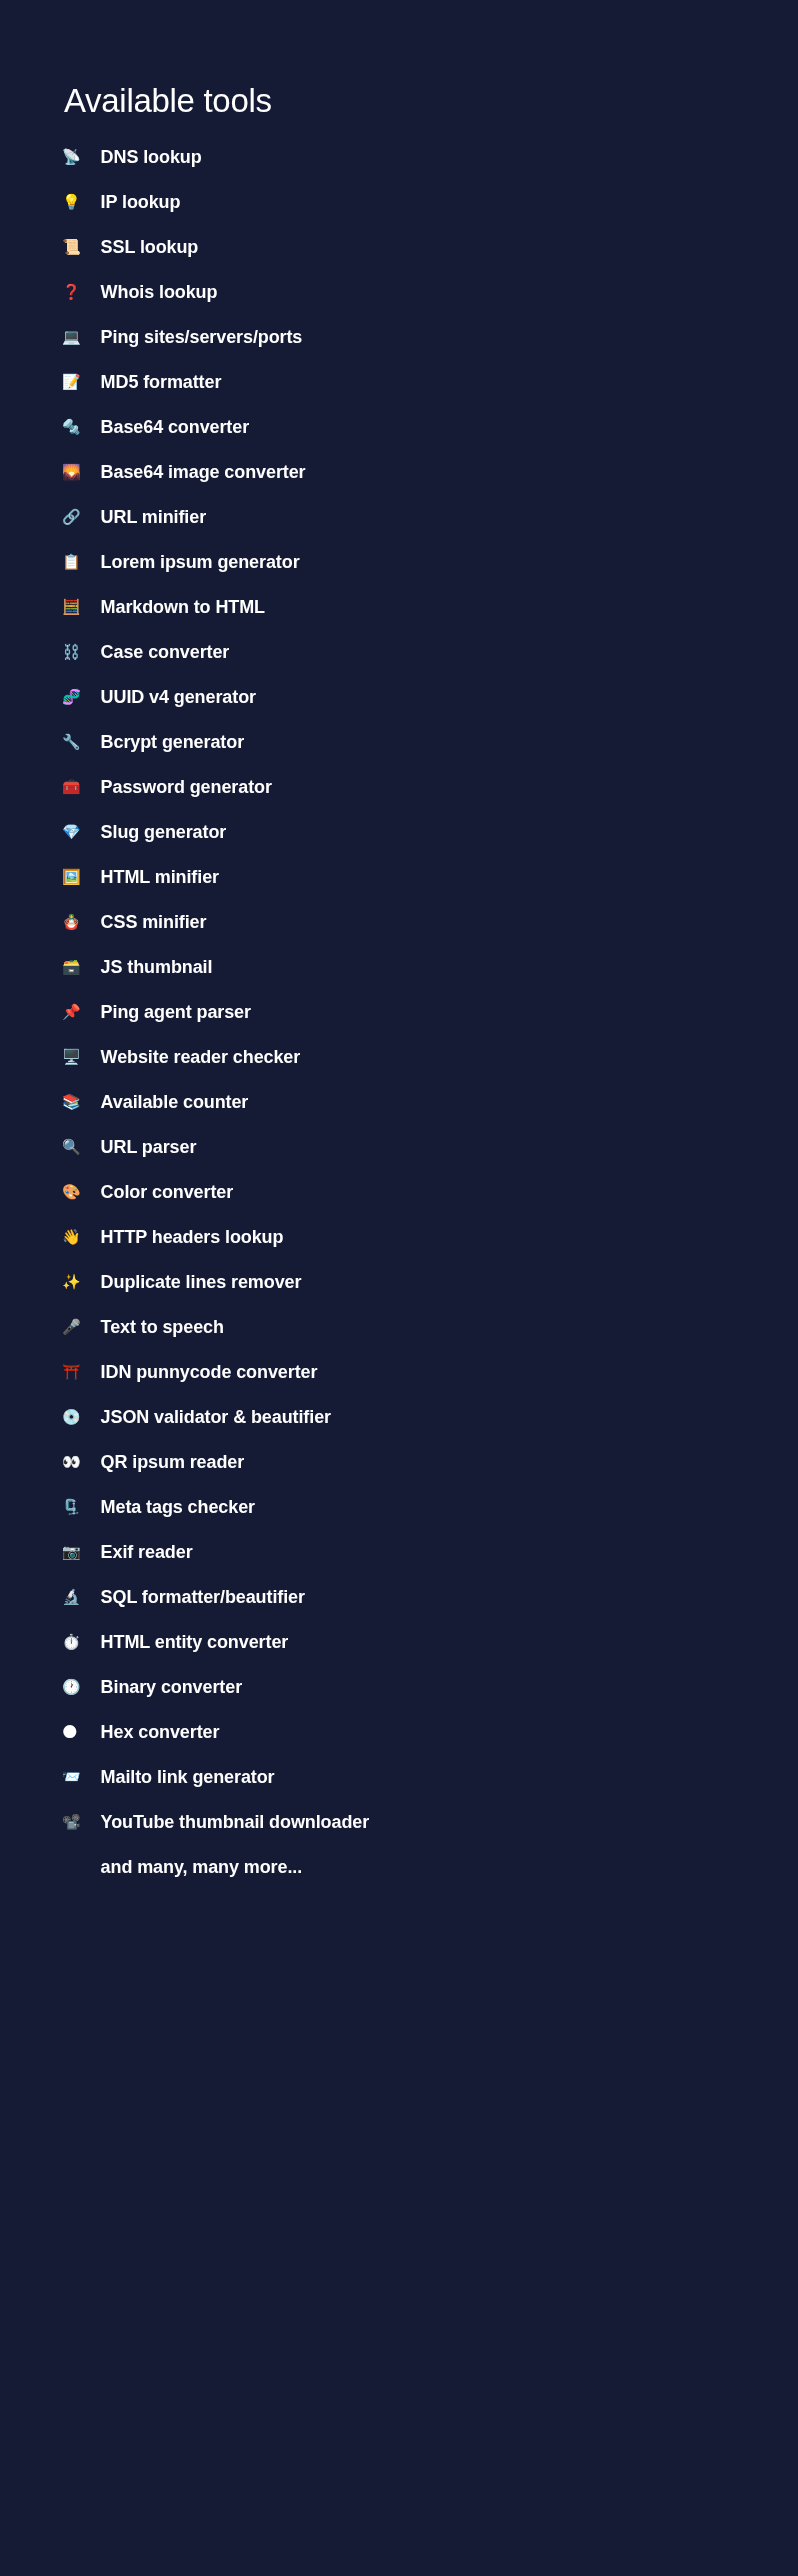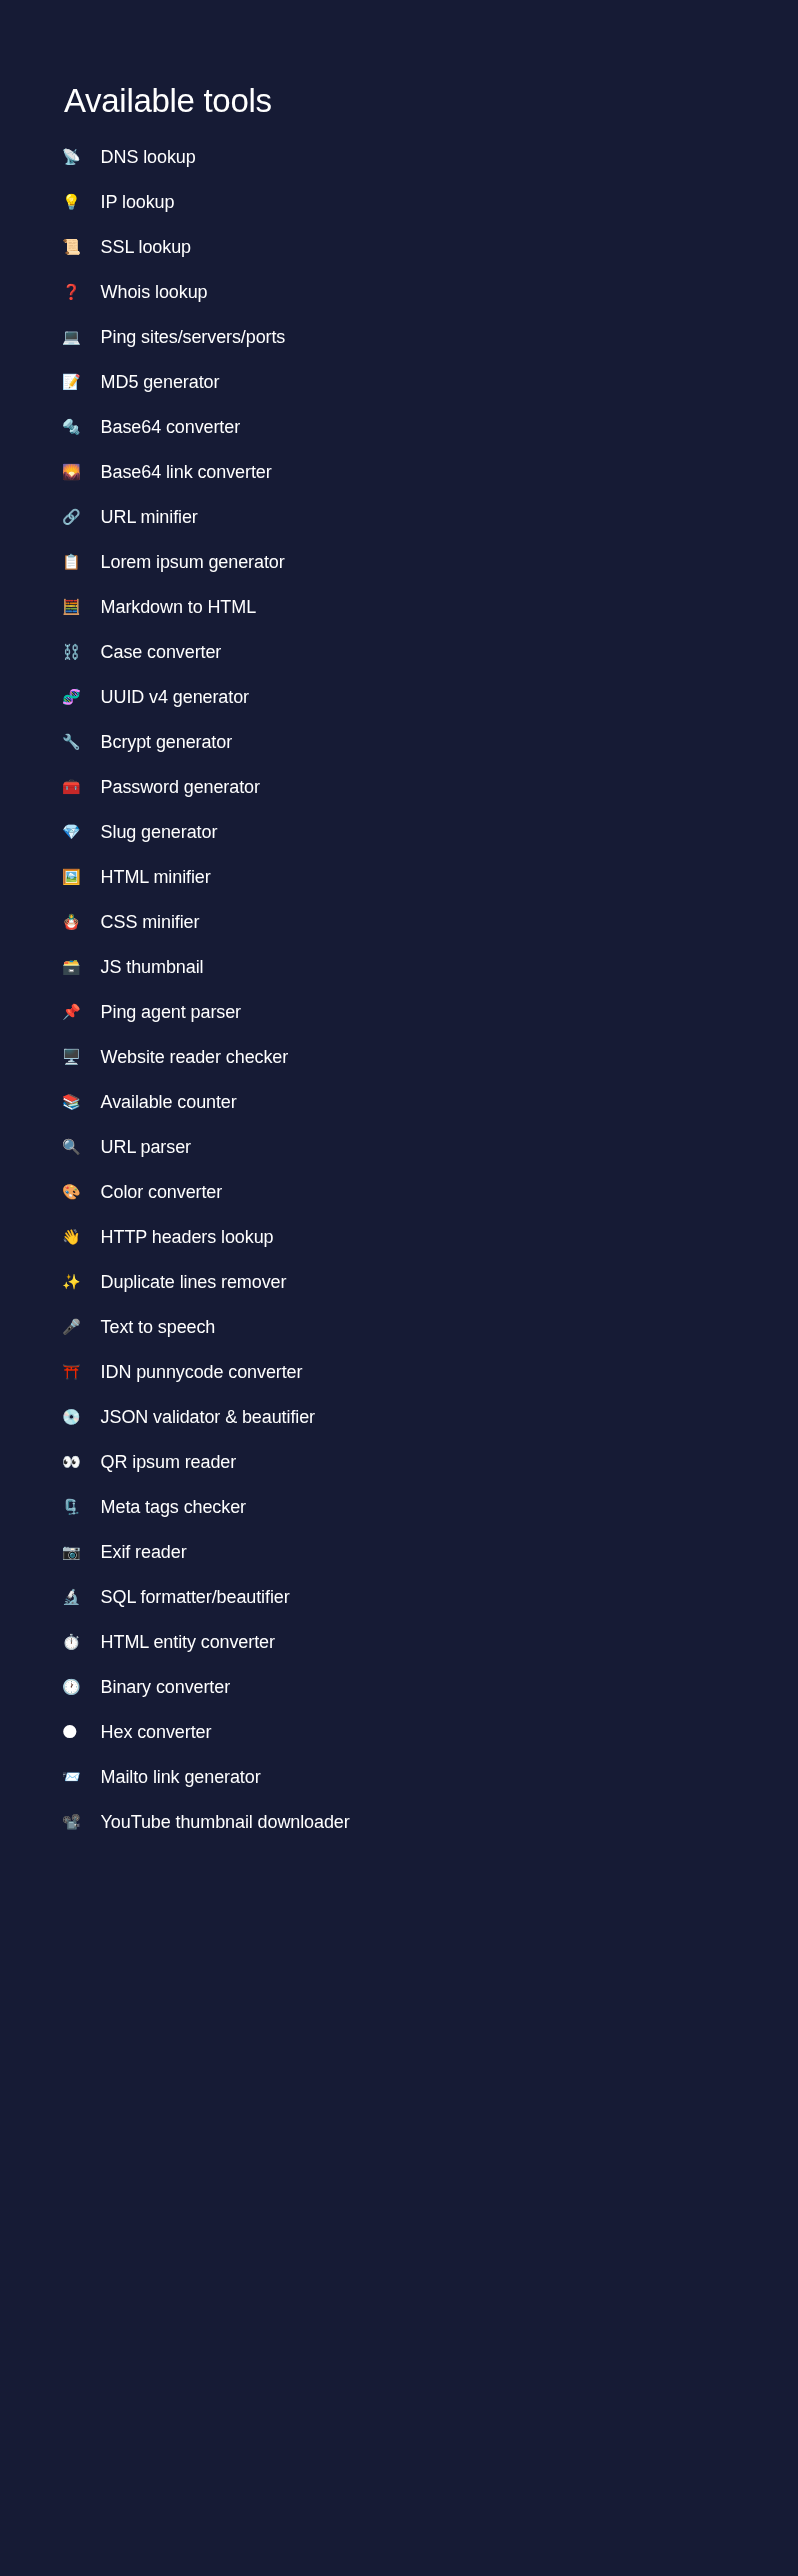--- a/index.html
+++ b/index.html
@@ -63,21 +63,21 @@
     line-height: 19px;
     text-align: left;
     margin-right: 19.6px;
     font-family: "DejaVu Sans", sans-serif;
     display: inline-block;
   }
 
   .tool-label {
     font-size: 18px;
     line-height: 23px;
-    font-weight: 400;
+    font-weight: 700;
     color: #ffffff;
     letter-spacing: -0.1px;
     white-space: nowrap;
   }
 
   .tool-item.no-icon .tool-icon {
     visibility: hidden;
   }
 </style>
 </head>
@@ -103,29 +103,29 @@
       <li class="tool-item">
         <span class="tool-icon">❓</span>
         <span class="tool-label">Whois lookup</span>
       </li>
       <li class="tool-item">
         <span class="tool-icon">💻</span>
         <span class="tool-label">Ping sites/servers/ports</span>
       </li>
       <li class="tool-item">
         <span class="tool-icon">📝</span>
-        <span class="tool-label">MD5 generator</span>
+        <span class="tool-label">MD5 formatter</span>
       </li>
       <li class="tool-item">
         <span class="tool-icon">🔩</span>
         <span class="tool-label">Base64 converter</span>
       </li>
       <li class="tool-item">
         <span class="tool-icon">🌄</span>
-        <span class="tool-label">Base64 link converter</span>
+        <span class="tool-label">Base64 image converter</span>
       </li>
       <li class="tool-item">
         <span class="tool-icon">🔗</span>
         <span class="tool-label">URL minifier</span>
       </li>
       <li class="tool-item">
         <span class="tool-icon">📋</span>
         <span class="tool-label">Lorem ipsum generator</span>
       </li>
       <li class="tool-item">
@@ -233,16 +233,20 @@
         <span class="tool-label">Hex converter</span>
       </li>
       <li class="tool-item">
         <span class="tool-icon">📨</span>
         <span class="tool-label">Mailto link generator</span>
       </li>
       <li class="tool-item">
         <span class="tool-icon">📽️</span>
         <span class="tool-label">YouTube thumbnail downloader</span>
       </li>
+      <li class="tool-item no-icon">
+        <span class="tool-icon"></span>
+        <span class="tool-label">and many, many more...</span>
+      </li>
     </ul>
 
 </div>
 
 
 </body></html>

